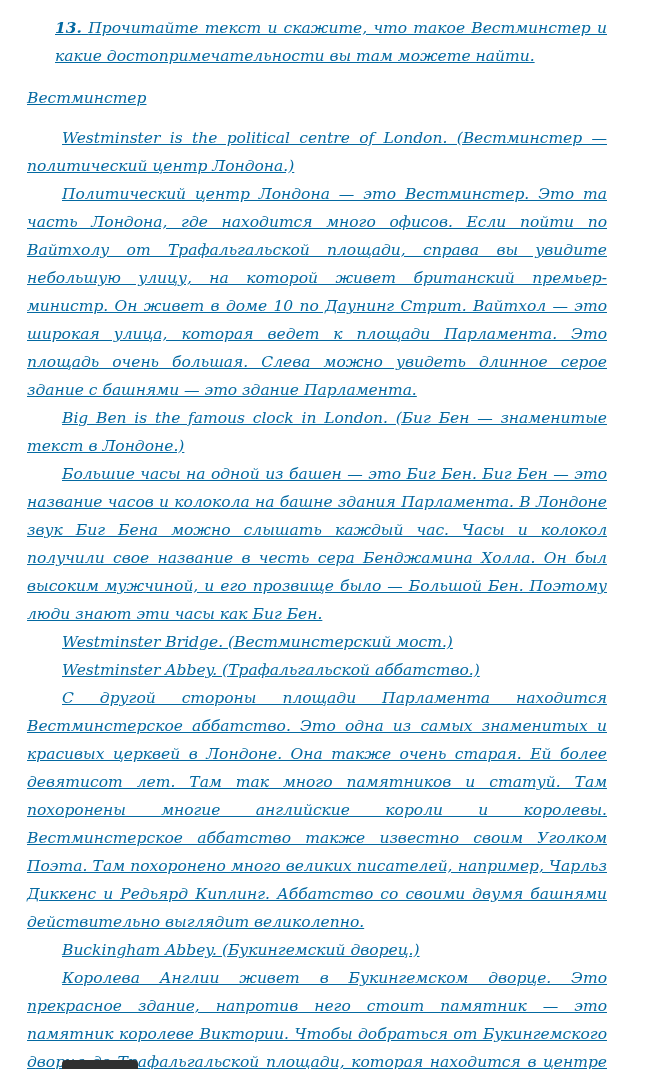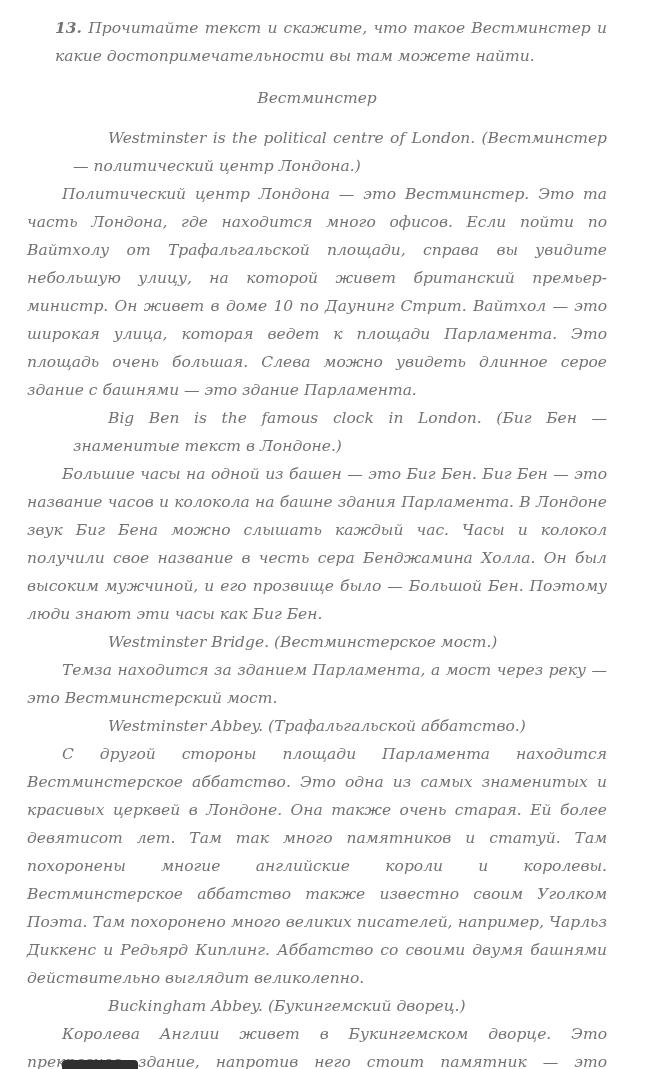--- a/index.html
+++ b/index.html
@@ -8,49 +8,48 @@
       background: #ffffff;
     }
     .page {
       position: relative;
       width: 634px;
       height: 1069px;
       background: #ffffff;
       overflow: hidden;
       font-family: "DejaVu Serif", serif;
       font-style: italic;
-      color: #737373;
+      color: #0369a1;
+      text-decoration: underline;
     }
     .content {
       padding: 14px 27px 0 27px;
     }
     p {
       margin: 0;
       font-size: 15.5px;
       line-height: 28px;
       text-align: justify;
       text-indent: 35px;
     }
     .exercise {
       margin-left: 28px;
       text-indent: 0;
     }
     .exercise .num {
       font-weight: bold;
       font-style: italic;
     }
     .doc-title {
-      text-align: center;
       text-indent: 0;
       margin: 14px 0 12px 0;
     }
     .para-english {
       
       font-style: italic;
-      margin-left: 46px;
     }
     .para-russian {
       font-style: italic;
     }
     .cropped-fragment {
       position: absolute;
       left: 62px;
       bottom: 0;
       width: 76px;
       height: 9px;
@@ -68,22 +67,21 @@
       <span class="num">13.</span>
       <span>Прочитайте текст и скажите, что такое Вестминстер и какие достопримечательности вы там можете найти.</span>
     </p>
 
     <p class="doc-title">Вестминстер</p>
 
     <p class="para-english">Westminster is the political centre of London. (Вестминстер — политический центр Лондона.)</p>
     <p class="para-russian">Политический центр Лондона — это Вестминстер. Это та часть Лондона, где находится много офисов. Если пойти по Вайтхолу от Трафальгальской площади, справа вы увидите небольшую улицу, на которой живет британский премьер-министр. Он живет в доме 10 по Даунинг Стрит. Вайтхол — это широкая улица, которая ведет к площади Парламента. Это площадь очень большая. Слева можно увидеть длинное серое здание с башнями — это здание Парламента.</p>
     <p class="para-english">Big Ben is the famous clock in London. (Биг Бен — знаменитые текст в Лондоне.)</p>
     <p class="para-russian">Большие часы на одной из башен — это Биг Бен. Биг Бен — это название часов и колокола на башне здания Парламента. В Лондоне звук Биг Бена можно слышать каждый час. Часы и колокол получили свое название в честь сера Бенджамина Холла. Он был высоким мужчиной, и его прозвище было — Большой Бен. Поэтому люди знают эти часы как Биг Бен.</p>
-    <p class="para-english">Westminster Bridge. (Вестминстерское мост.)</p>
-    <p class="para-russian">Темза находится за зданием Парламента, а мост через реку — это Вестминстерский мост.</p>
+    <p class="para-english">Westminster Bridge. (Вестминстерский мост.)</p>
     <p class="para-english">Westminster Abbey. (Трафальгальской аббатство.)</p>
     <p class="para-russian">С другой стороны площади Парламента находится Вестминстерское аббатство. Это одна из самых знаменитых и красивых церквей в Лондоне. Она также очень старая. Ей более девятисот лет. Там так много памятников и статуй. Там похоронены многие английские короли и королевы. Вестминстерское аббатство также известно своим Уголком Поэта. Там похоронено много великих писателей, например, Чарльз Диккенс и Редьярд Киплинг. Аббатство со своими двумя башнями действительно выглядит великолепно.</p>
     <p class="para-english">Buckingham Abbey. (Букингемский дворец.)</p>
     <p class="para-russian">Королева Англии живет в Букингемском дворце. Это прекрасное здание, напротив него стоит памятник — это памятник королеве Виктории. Чтобы добраться от Букингемского дворца до Трафальгальской площади, которая находится в центре города, людям требуется от десяти до двадцати минут.</p>
 
   </div>
 
   <div class="cropped-fragment"></div>
 </div>
 

